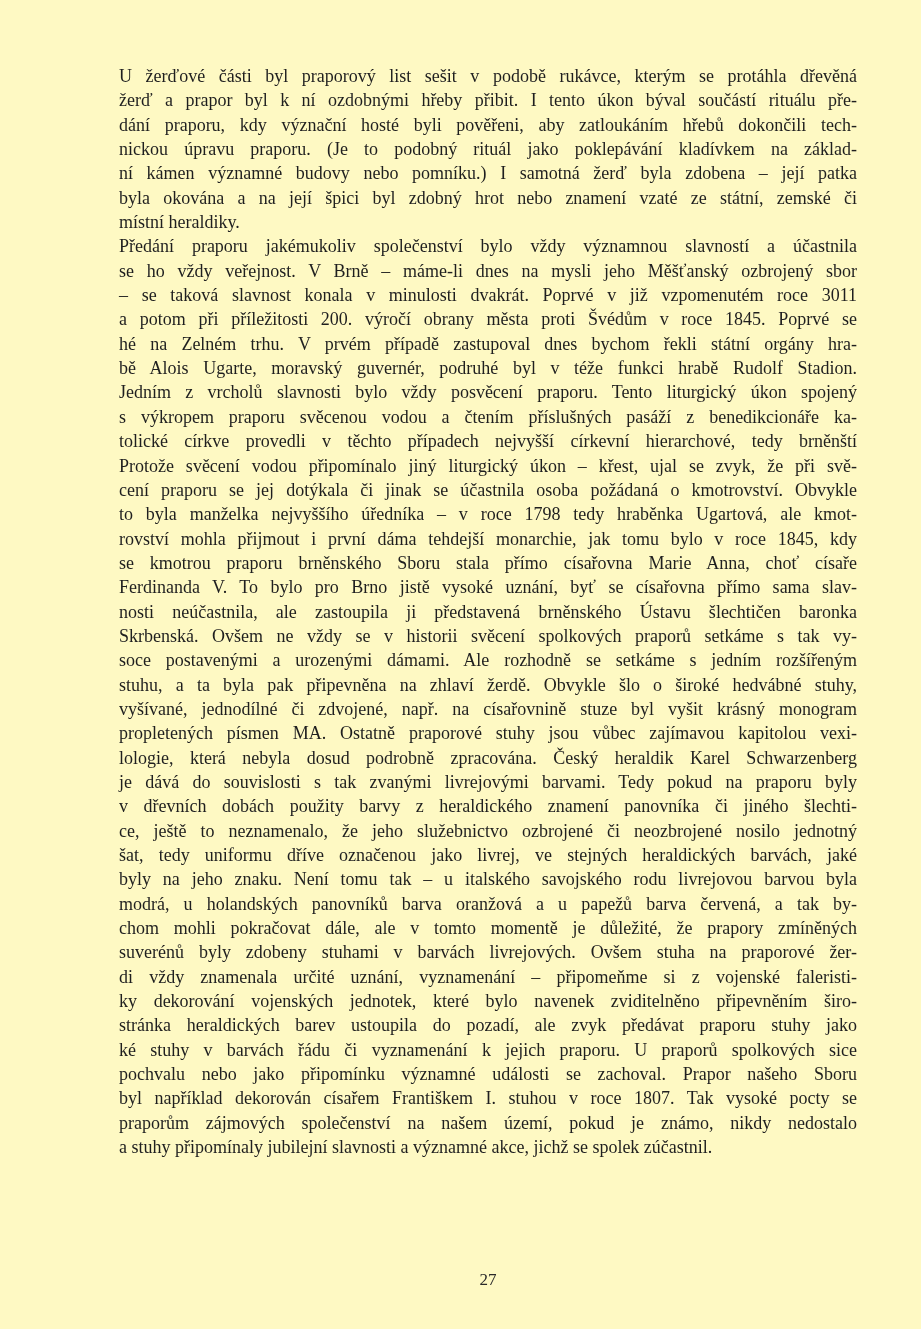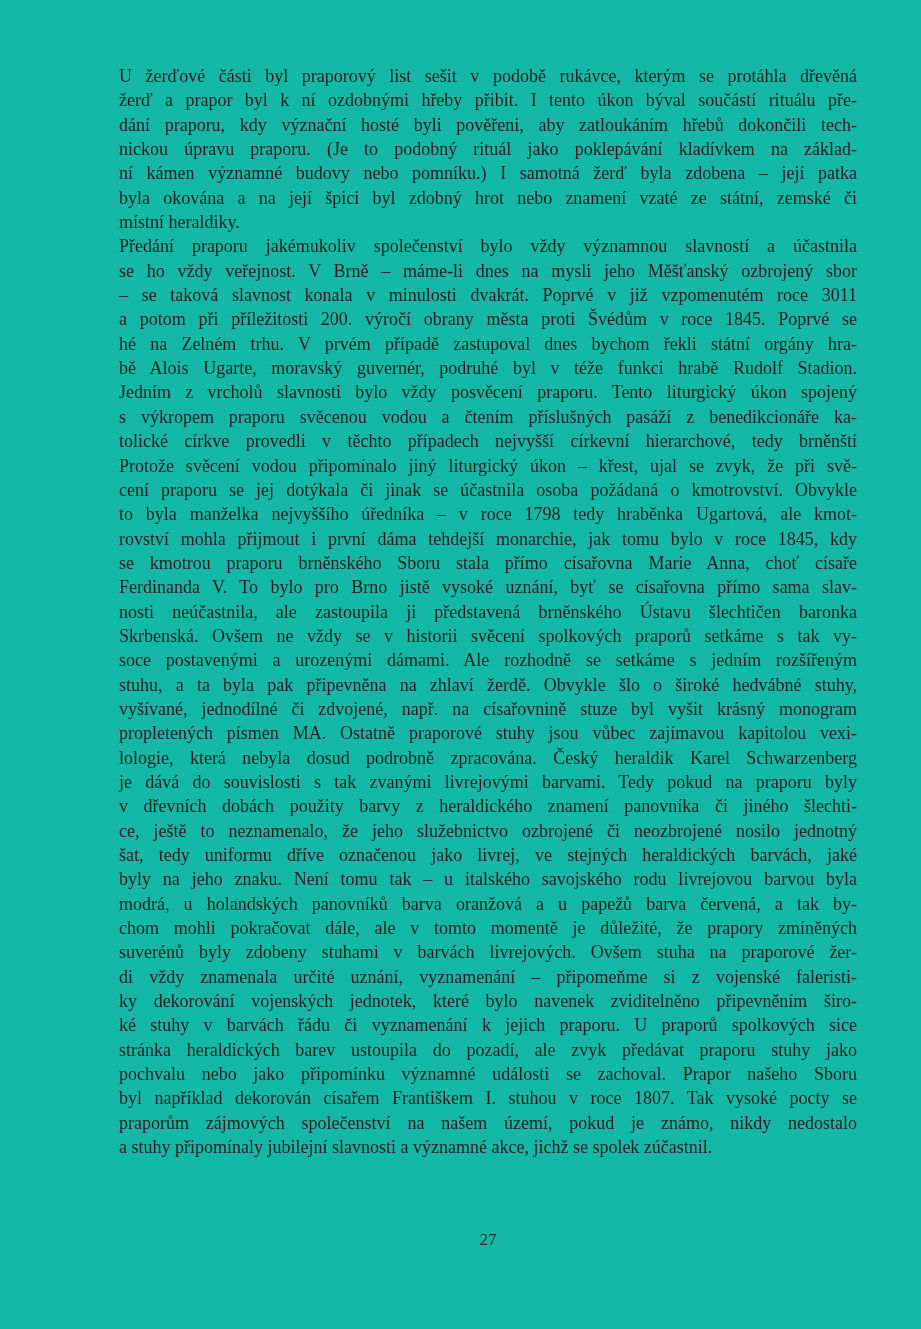--- a/index.html
+++ b/index.html
@@ -4,21 +4,21 @@
 <style>
   html, body {
     margin: 0;
     padding: 0;
     background: #ffffff;
   }
   .page {
     position: relative;
     width: 921px;
     height: 1329px;
-    background: #14b8a6;
+    background: #fef9c3;
     overflow: hidden;
     color: #1f1f1f;
   }
   .text-block {
     position: absolute;
     left: 119px;
     top: 64px;
     width: 738px;
     font-family: "Liberation Serif", "DejaVu Serif", serif;
     font-size: 18px;
@@ -33,21 +33,21 @@
     text-align: justify;
     text-align-last: justify;
     white-space: normal;
   }
   .line.last {
     text-align-last: left;
   }
   .page-number {
     position: absolute;
     left: 119px;
-    top: 1230px;
+    top: 1270px;
     width: 738px;
     text-align: center;
     font-family: "Liberation Serif", "DejaVu Serif", serif;
     font-size: 17px;
     color: #2a2a2a;
   }
 </style>
 </head>
 <body>
 
@@ -88,22 +88,22 @@
         <div class="line">je dává do souvislosti s tak zvanými livrejovými barvami. Tedy pokud na praporu byly</div>
         <div class="line">v dřevních dobách použity barvy z heraldického znamení panovníka či jiného šlechti-</div>
         <div class="line">ce, ještě to neznamenalo, že jeho služebnictvo ozbrojené či neozbrojené nosilo jednotný</div>
         <div class="line">šat, tedy uniformu dříve označenou jako livrej, ve stejných heraldických barvách, jaké</div>
         <div class="line">byly na jeho znaku. Není tomu tak – u italského savojského rodu livrejovou barvou byla</div>
         <div class="line">modrá, u holandských panovníků barva oranžová a u papežů barva červená, a tak by-</div>
         <div class="line">chom mohli pokračovat dále, ale v tomto momentě je důležité, že prapory zmíněných</div>
         <div class="line">suverénů byly zdobeny stuhami v barvách livrejových. Ovšem stuha na praporové žer-</div>
         <div class="line">di vždy znamenala určité uznání, vyznamenání – připomeňme si z vojenské faleristi-</div>
         <div class="line">ky dekorování vojenských jednotek, které bylo navenek zviditelněno připevněním širo-</div>
+        <div class="line">stránka heraldických barev ustoupila do pozadí, ale zvyk předávat praporu stuhy jako</div>
         <div class="line">ké stuhy v barvách řádu či vyznamenání k jejich praporu. U praporů spolkových sice</div>
-        <div class="line">stránka heraldických barev ustoupila do pozadí, ale zvyk předávat praporu stuhy jako</div>
         <div class="line">pochvalu nebo jako připomínku významné události se zachoval. Prapor našeho Sboru</div>
         <div class="line">byl například dekorován císařem Františkem I. stuhou v roce 1807. Tak vysoké pocty se</div>
         <div class="line">praporům zájmových společenství na našem území, pokud je známo, nikdy nedostalo</div>
         <div class="line last">a stuhy připomínaly jubilejní slavnosti a významné akce, jichž se spolek zúčastnil.</div>
       </div>
     </div>
   <div class="page-number">27</div>
 </div>
 
 </body></html>

